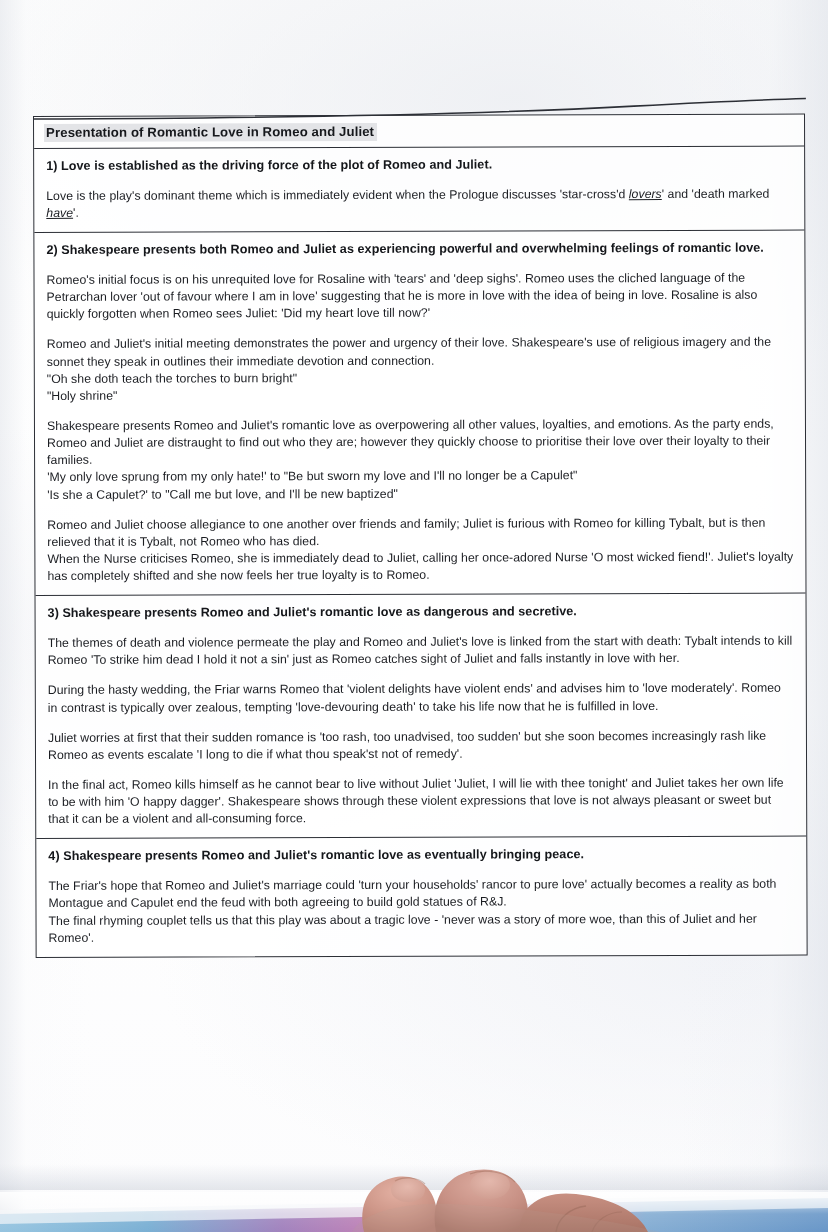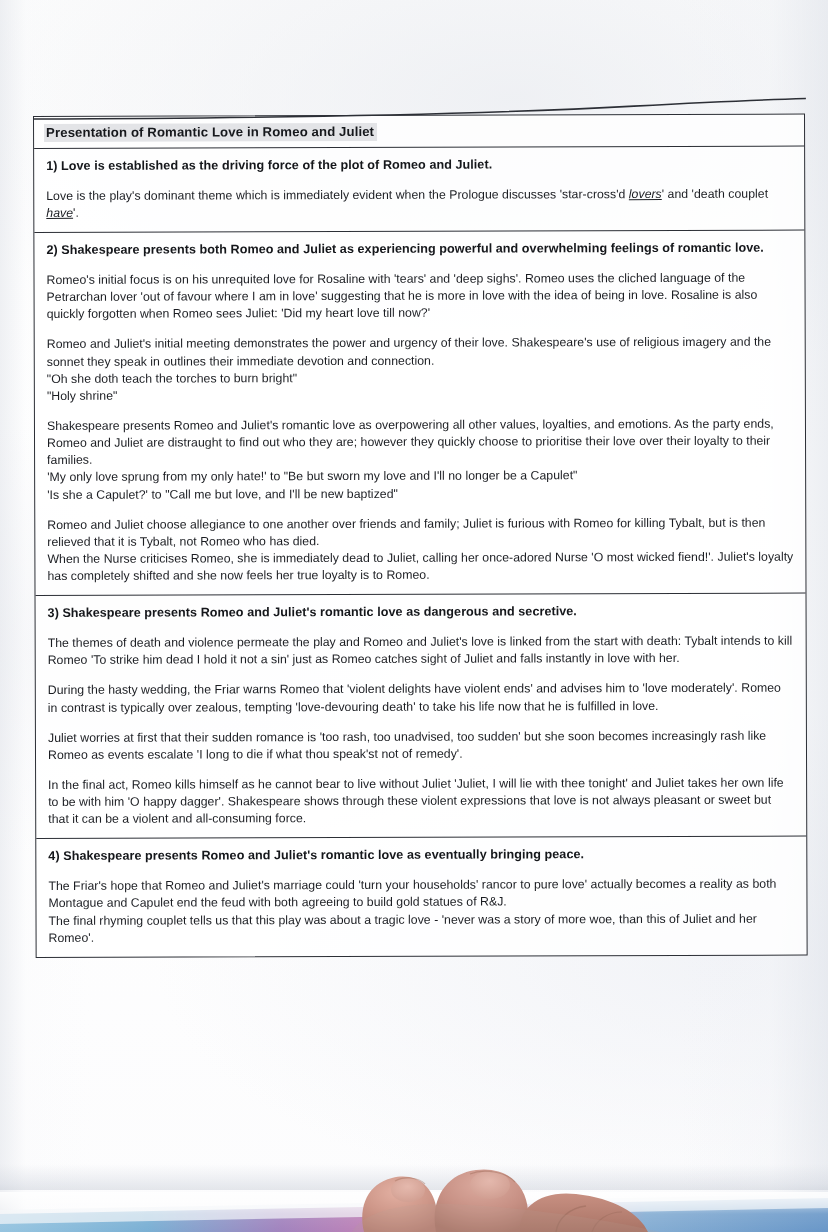--- a/index.html
+++ b/index.html
@@ -133,21 +133,21 @@
     <path d="M0,20 C180,20 420,18 600,9 C680,5 730,3 772,2" fill="none" stroke="#2c2f36" stroke-width="1.6"></path>
   </svg>
 
   <div class="block" id="title-block">
     <span id="doc-title">Presentation of Romantic Love in Romeo and Juliet</span>
   </div>
 
   <div id="sections-host">
       <div class="block">
         <div class="sec-head">1) Love is established as the driving force of the plot of Romeo and Juliet.</div>
-        <p class="para"><span>Love is the play's dominant theme which is immediately evident when the Prologue discusses 'star-cross'd </span><u>lovers</u><span>' and 'death couplet </span><u>have</u><span>'.</span></p>
+        <p class="para"><span>Love is the play's dominant theme which is immediately evident when the Prologue discusses 'star-cross'd </span><u>lovers</u><span>' and 'death marked </span><u>have</u><span>'.</span></p>
       </div>
       <div class="block">
         <div class="sec-head">2) Shakespeare presents both Romeo and Juliet as experiencing powerful and overwhelming feelings of romantic love.</div>
         <p class="para"><span>Romeo's initial focus is on his unrequited love for Rosaline with 'tears' and 'deep sighs'. Romeo uses the cliched language of the Petrarchan lover 'out of favour where I am in love' suggesting that he is more in love with the idea of being in love. Rosaline is also quickly forgotten when Romeo sees Juliet: 'Did my heart love till now?'</span></p>
         <p class="para"><span>Romeo and Juliet's initial meeting demonstrates the power and urgency of their love. Shakespeare's use of religious imagery and the sonnet they speak in outlines their immediate devotion and connection.</span></p>
         <p class="para tight"><span>"Oh she doth teach the torches to burn bright"</span></p>
         <p class="para tight"><span>"Holy shrine"</span></p>
         <p class="para"><span>Shakespeare presents Romeo and Juliet's romantic love as overpowering all other values, loyalties, and emotions. As the party ends, Romeo and Juliet are distraught to find out who they are; however they quickly choose to prioritise their love over their loyalty to their families.</span></p>
         <p class="para tight"><span>'My only love sprung from my only hate!' to "Be but sworn my love and I'll no longer be a Capulet"</span></p>
         <p class="para tight"><span>'Is she a Capulet?' to "Call me but love, and I'll be new baptized"</span></p>

